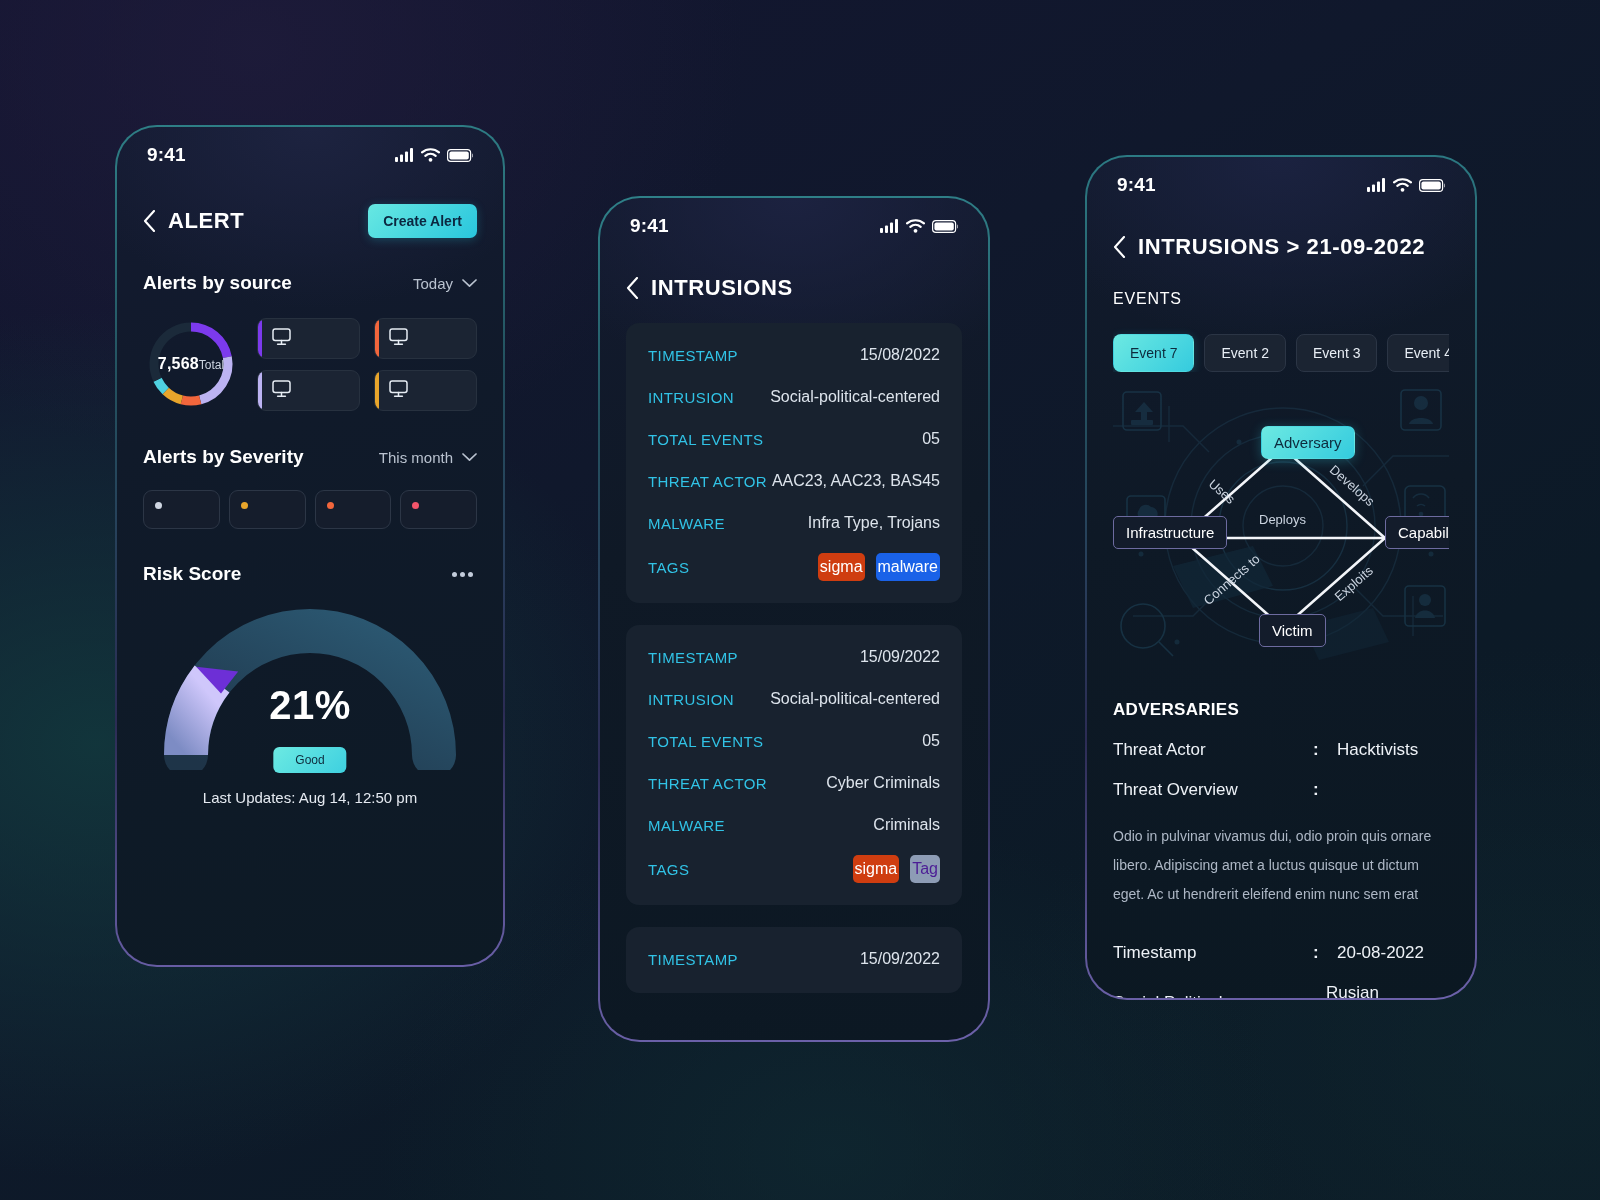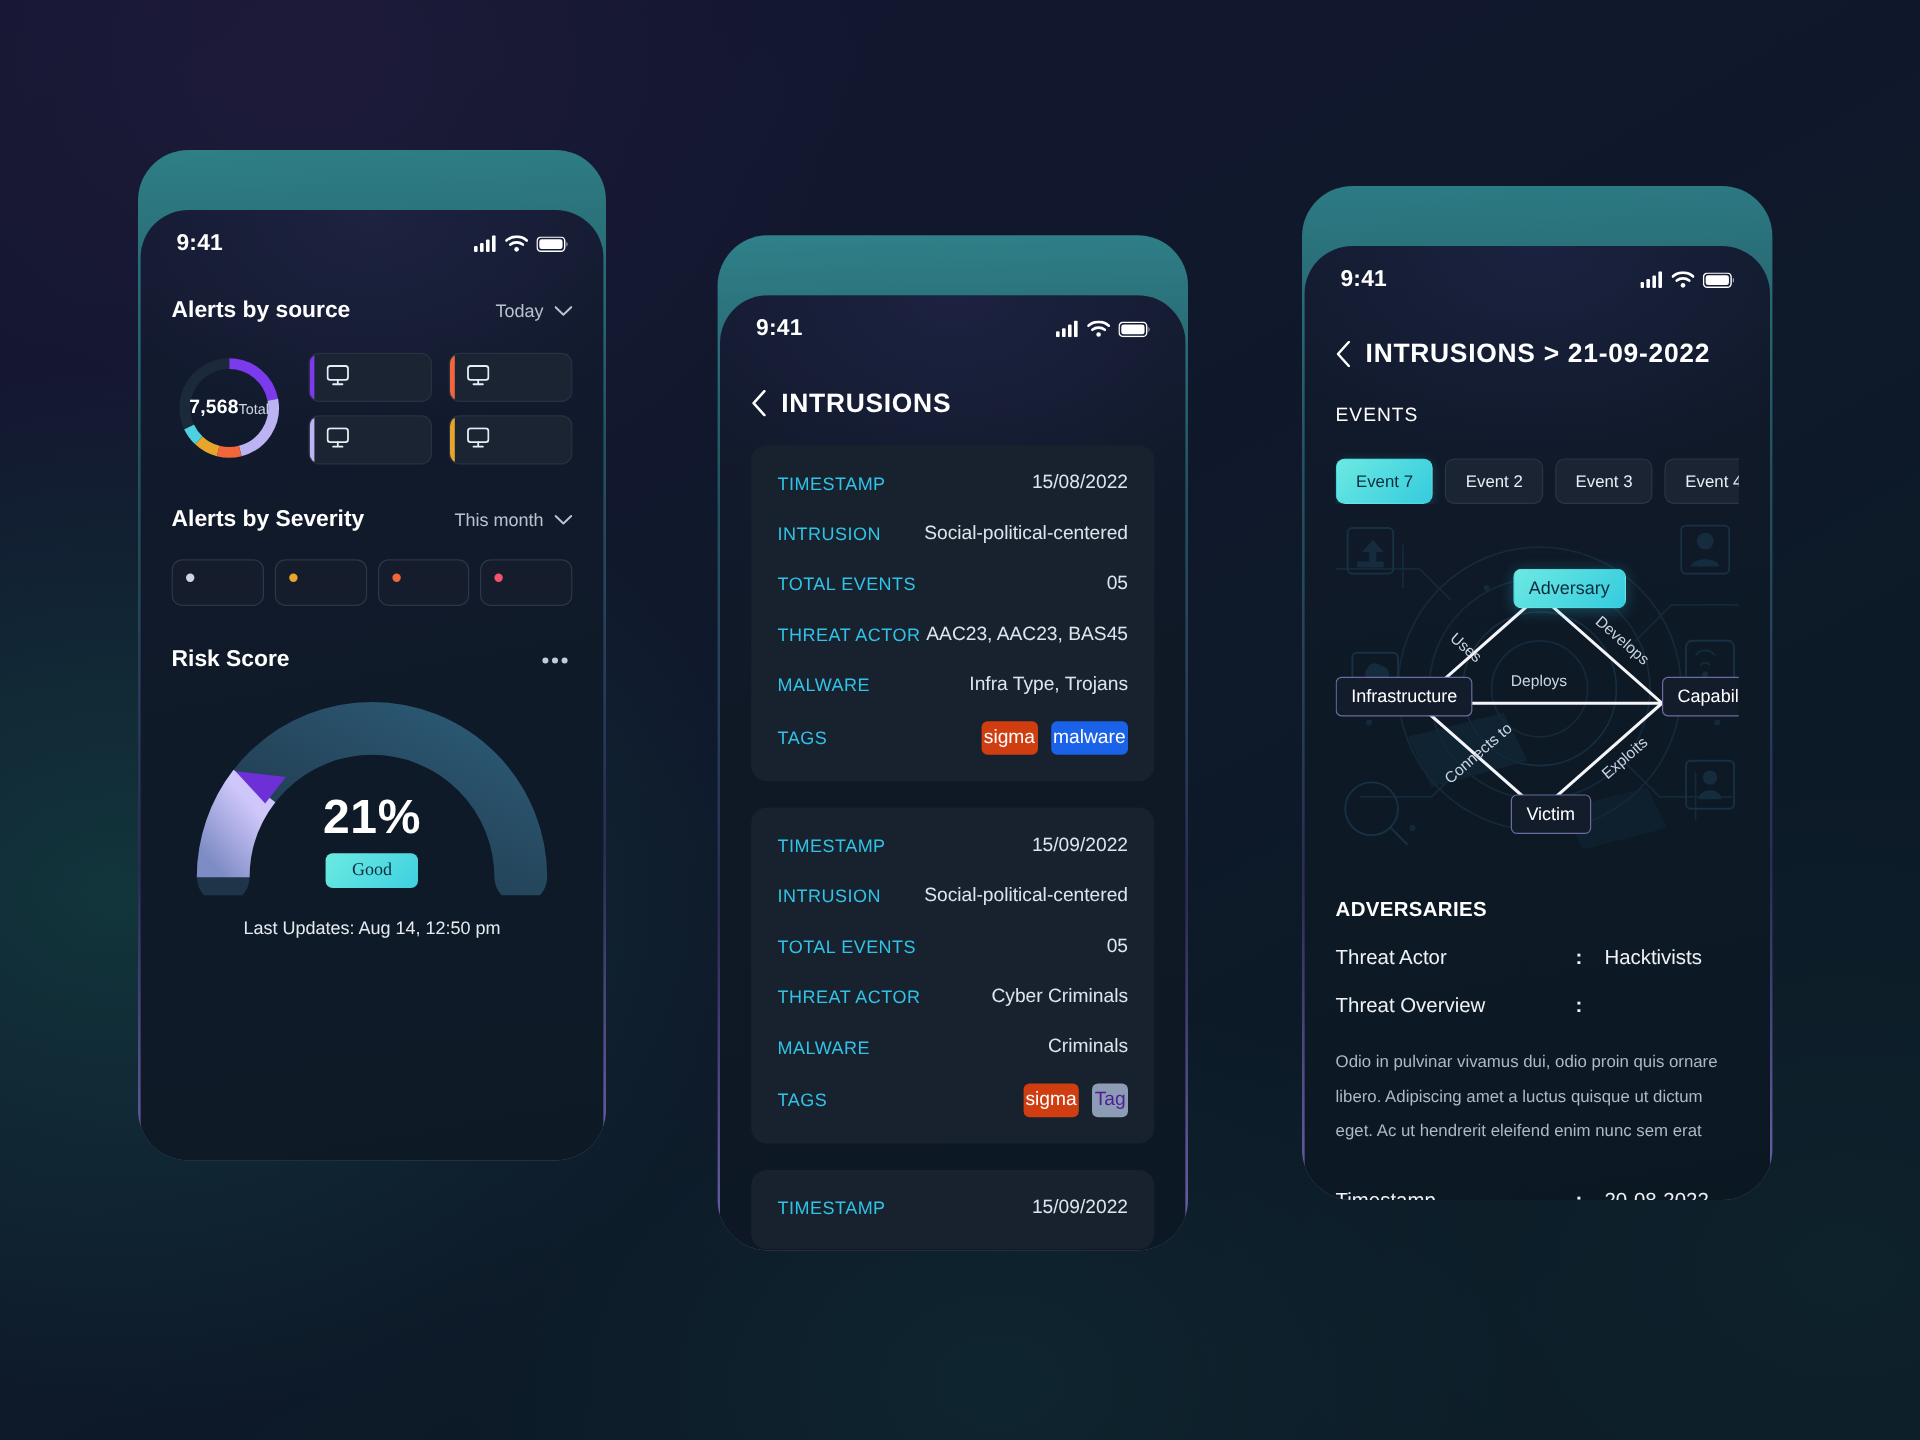--- a/index.html
+++ b/index.html
@@ -28,21 +28,20 @@
     position: absolute;
     border-radius: 42px;
     padding: 2px;
     overflow: hidden;
   }
   .phone-inner {
     width: 100%; height: 100%;
     border-radius: 40px;
     overflow: hidden;
     position: relative;
-    margin-top: 48px;
   }
 
   #phone1 {
     left: 115px; top: 125px; width: 390px; height: 842px;
     background: linear-gradient(178deg, #2e7f86 0%, #23515f 30%, #2b2c54 70%, #6a5fa8 100%);
   }
   #phone1 .phone-inner {
     background:
       radial-gradient(ellipse 360px 260px at 50% 0%, #1d2340 0%, rgba(29,35,64,0) 70%),
       linear-gradient(170deg, #141a31 0%, #101a2a 36%, #0d1a25 100%);
@@ -149,24 +148,24 @@
   .sev-val { color: #fff; font-size: 25px; font-weight: 700; margin-top: 6px; letter-spacing: .5px; }
 
   
   .gauge-wrap { position: relative; margin-top: 20px; height: 172px; }
   .gauge-svg { position: absolute; left: 50%; transform: translateX(-50%); top: 0; }
   .gauge-pct {
     position: absolute; left: 0; right: 0; top: 78px;
     text-align: center; color: #fff; font-size: 40px; font-weight: 700; letter-spacing: .5px;
   }
   .gauge-badge {
-    position: absolute; left: 50%; transform: translateX(-50%); top: 130px;
+    position: absolute; left: 50%; transform: translateX(-50%); top: 142px;
     background: linear-gradient(135deg, #6ceae2 0%, #3ed0e0 100%);
-    color: #0e2c3d; font-size: 15px; font-weight: 400;
-    padding: 6px 22px; border-radius: 6px; border: none; cursor: pointer; font-family: Liberation Serif, serif;
+    color: #0e2c3d; font-size: 12px; font-weight: 400;
+    padding: 6px 22px; border-radius: 6px; border: none; cursor: pointer;
   }
   .gauge-updated {
     text-align: center; color: #e5eaf1; font-size: 15px; margin-top: 12px;
   }
 
   
   .tabs { display: flex; gap: 12px; margin-top: 26px; }
   .tab {
     background: #1b2432; border: 1px solid #2b3545;
     color: #e8eef5; font-size: 14px;
@@ -258,20 +257,29 @@
       </svg>
       <svg width="26" height="13" viewBox="0 0 26 13">
         <rect x="0.6" y="0.6" width="23" height="11.8" rx="3.2" stroke="#fff" stroke-width="1.2" fill="none"></rect>
         <rect x="2.4" y="2.4" width="19.4" height="8.2" rx="2" fill="#fff"></rect>
         <path d="M25 4.6v3.8a2 2 0 000-3.8z" fill="#fff" opacity=".6"></path>
       </svg>
     </span>
   </div>
 
   <div class="screen">
+    <div class="pg-header">
+      <div class="pg-title-wrap">
+        <svg class="back-icon" width="13" height="22" viewBox="0 0 13 22">
+          <path d="M11 1L2 11l9 10" stroke="#fff" stroke-width="2.1" fill="none" stroke-linecap="round" stroke-linejoin="round"></path>
+        </svg>
+        <span class="pg-title">ALERT</span>
+      </div>
+      <button class="btn-primary">Create Alert</button>
+    </div>
 
     <div class="sec-head">
       <span class="sec-title">Alerts by source</span>
       <div class="sec-filter">
         <span>Today</span>
         <svg width="15" height="9" viewBox="0 0 15 9">
           <path d="M1 1l6.5 6.2L14 1" stroke="#b9c2cf" stroke-width="1.7" fill="none" stroke-linecap="round" stroke-linejoin="round"></path>
         </svg>
       </div>
     </div>

